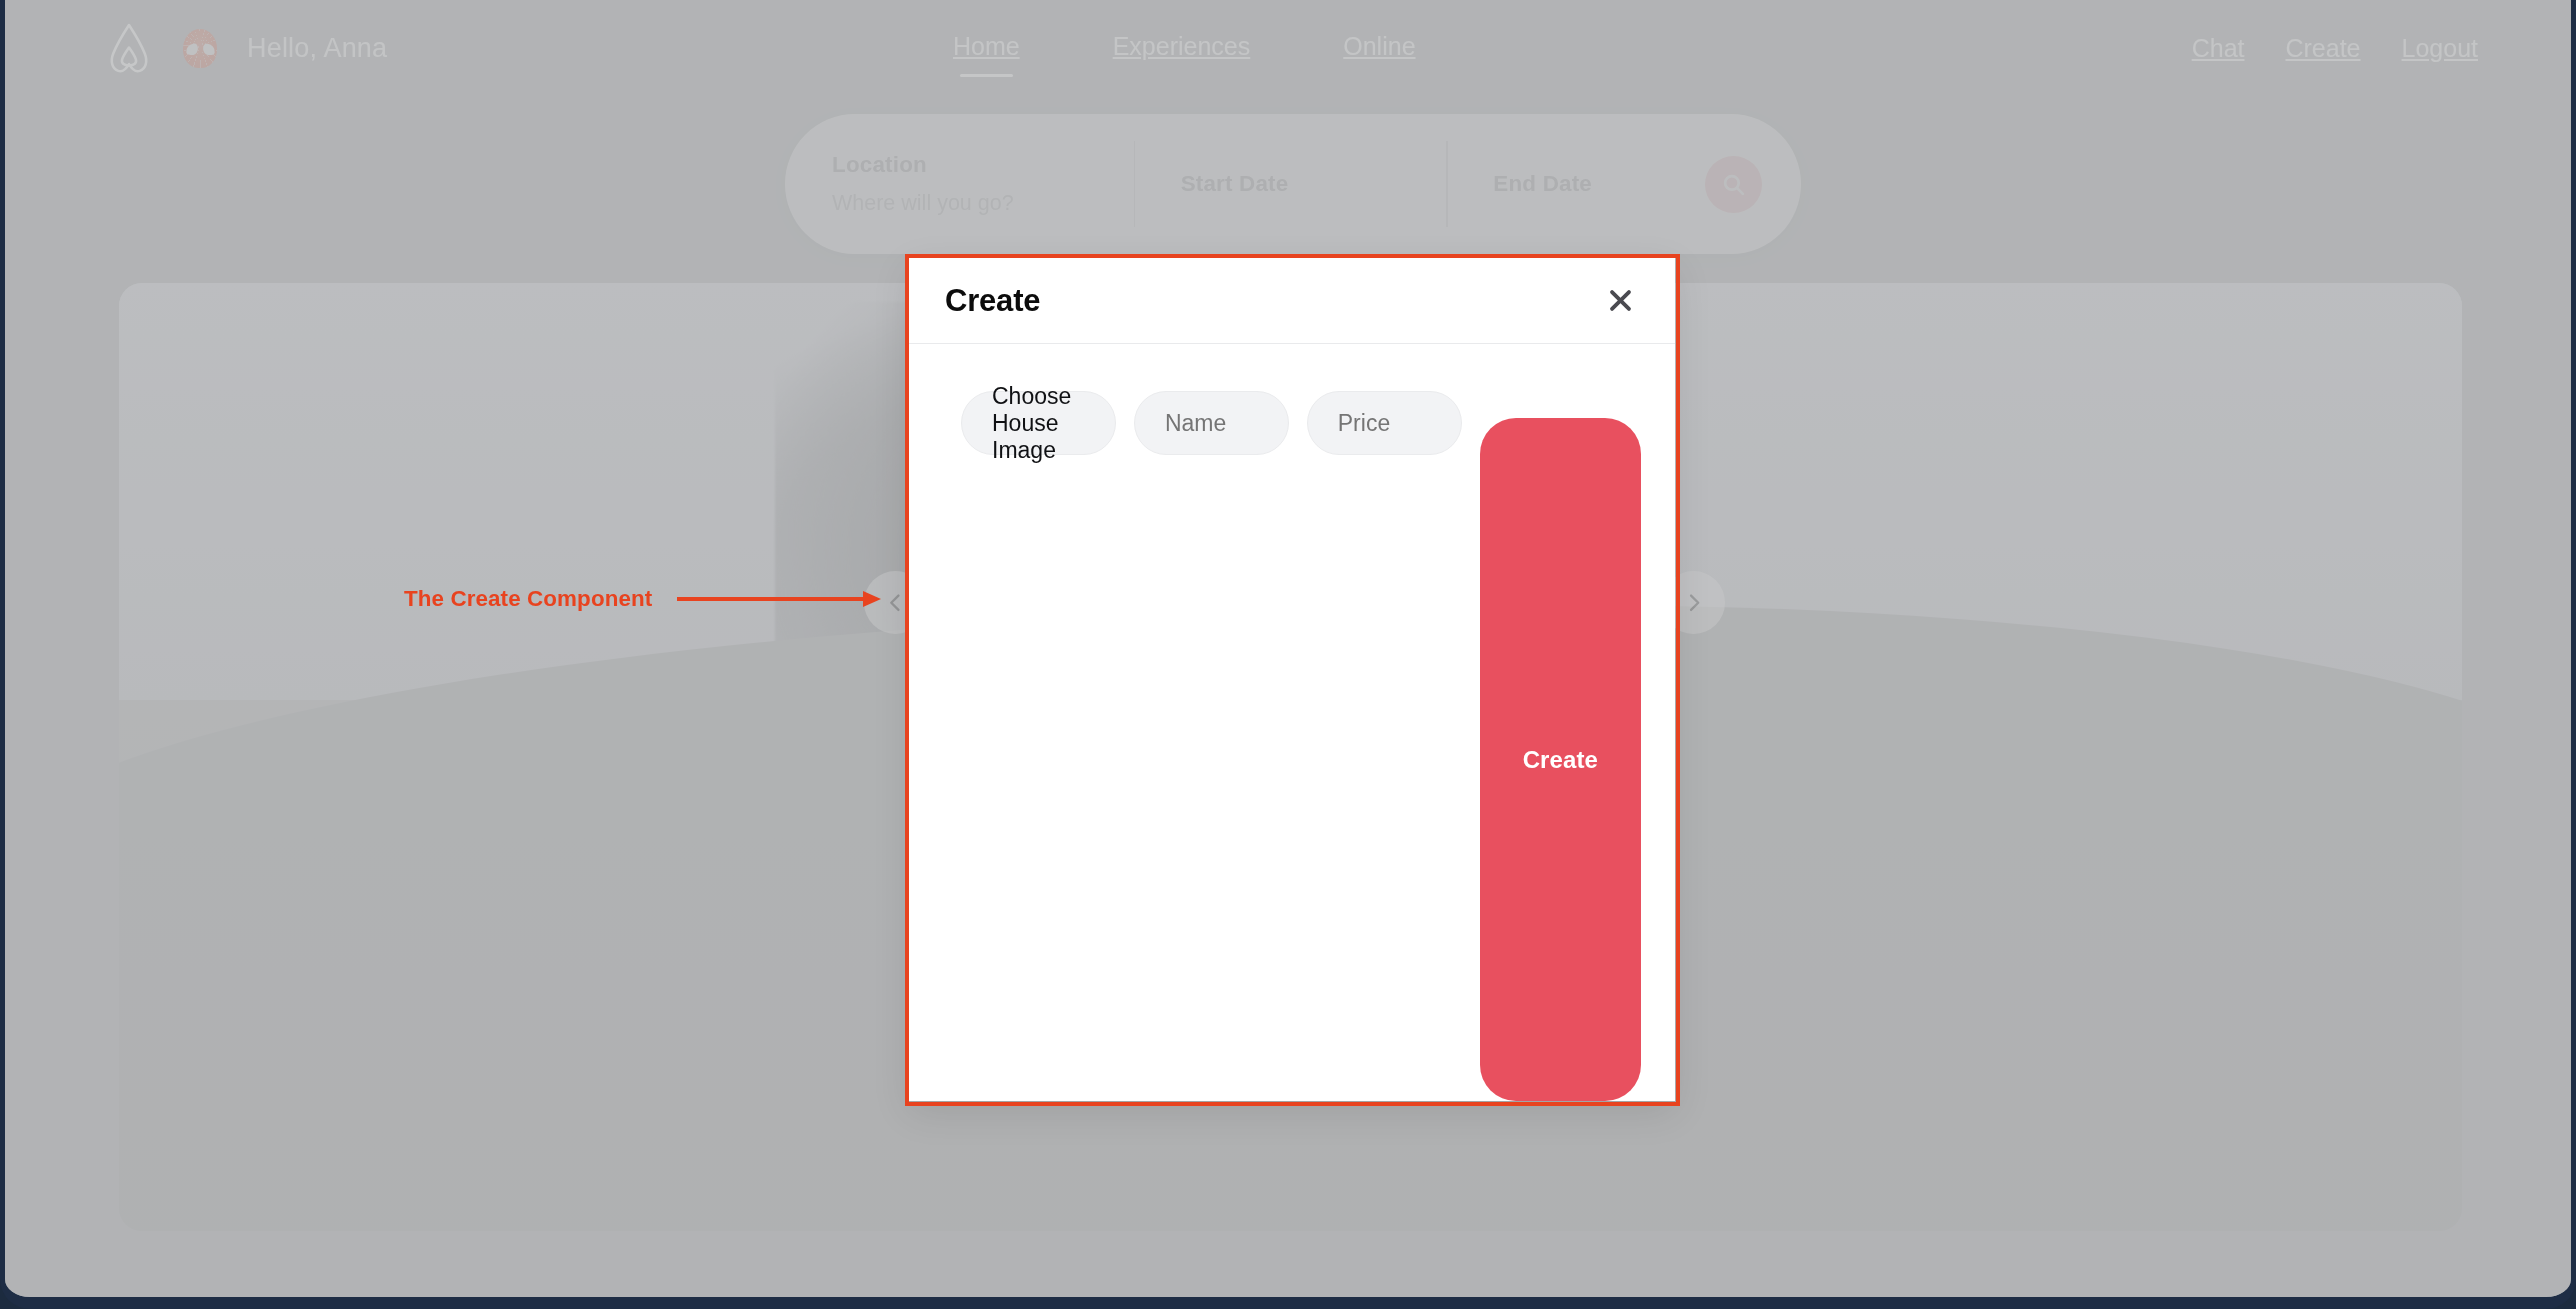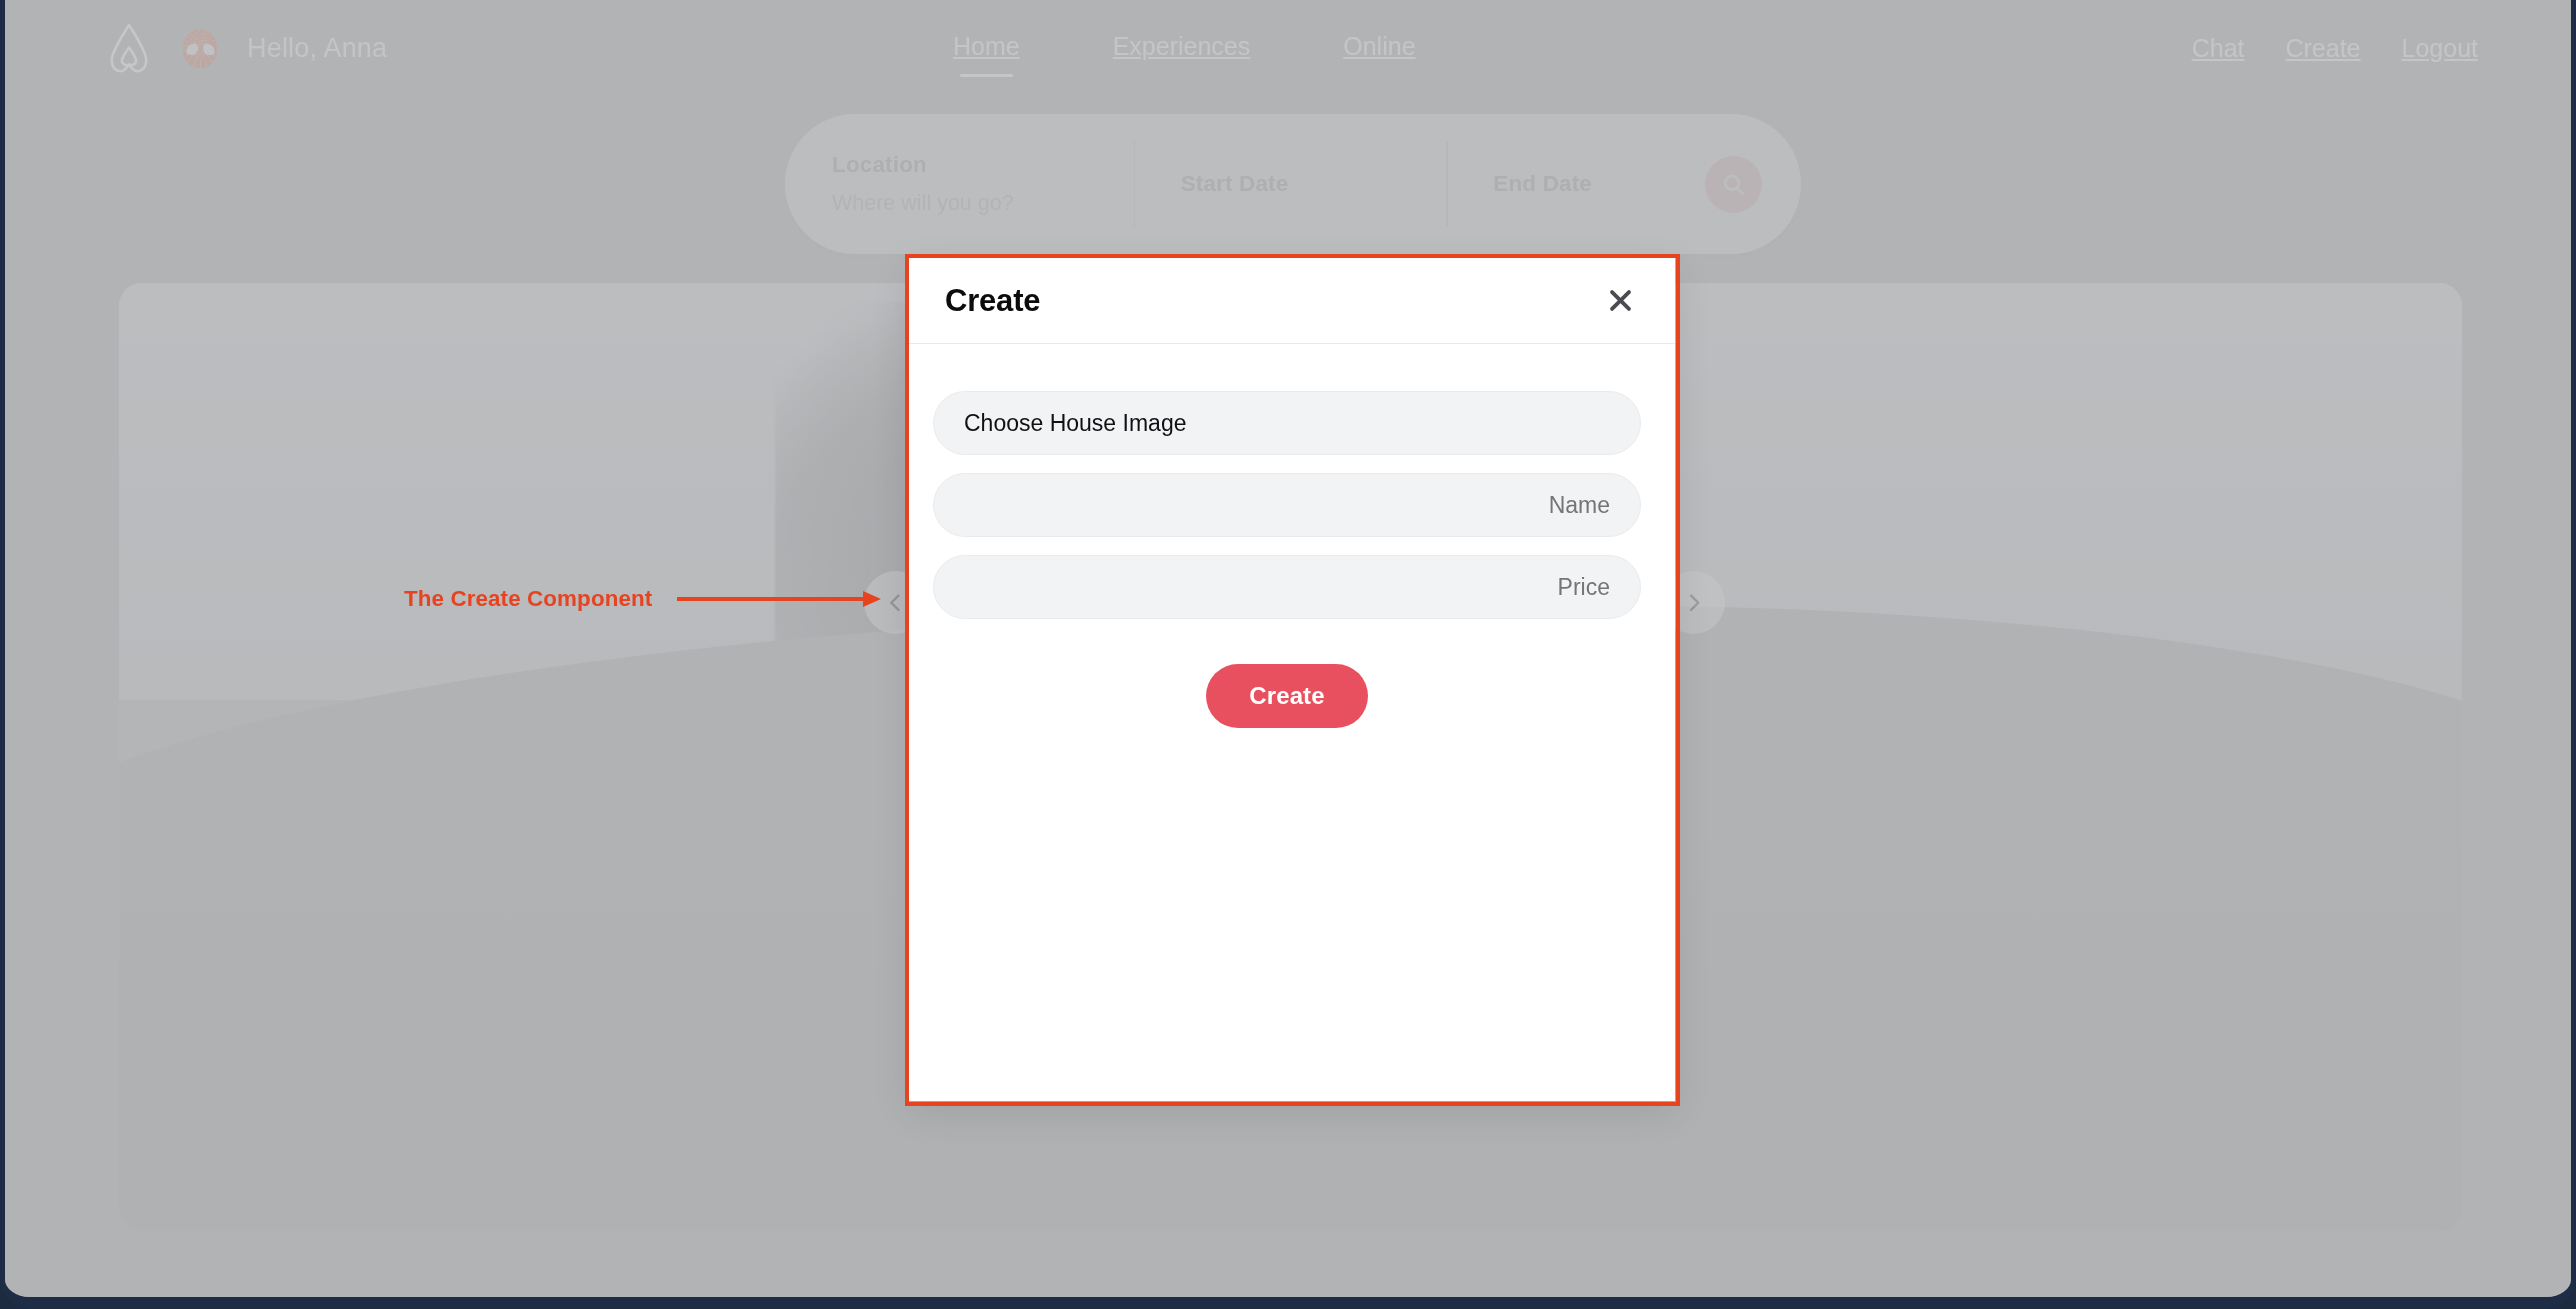--- a/index.html
+++ b/index.html
@@ -322,23 +322,23 @@
     align-items: center;
     justify-content: center;
     color: #4a4a50;
     font-size: 36px;
     line-height: 1;
   }
   #modal-close svg { width: 29px; height: 29px; }
 
   #modal-body {
     flex: 1 1 auto;
-    padding: 47px 34px 0 24px;
-    display: flex;
-    flex-direction: column;
+    padding: 47px 34px 0 52px;
+    display: flex;
+    flex-direction: row;
     gap: 18px;
   }
   .field {
     height: 64px;
     border-radius: 32px;
     background: #f2f3f5;
     border: 0.9px solid #eaebed;
     display: flex;
     align-items: center;
     padding: 0 30px;
@@ -347,21 +347,20 @@
     outline: none;
     font-family: "Liberation Sans", sans-serif;
     cursor: text;
   }
   .field.filepick {
     color: #101114;
     cursor: pointer;
   }
   .field.placeholder {
     color: #4d7c0f;
-    text-align: right;
   }
   #create-row {
     display: flex;
     justify-content: center;
     margin-top: 27px;
   }
   #create-submit {
     background: #e8505f;
     color: #ffffff;
     border: none;

